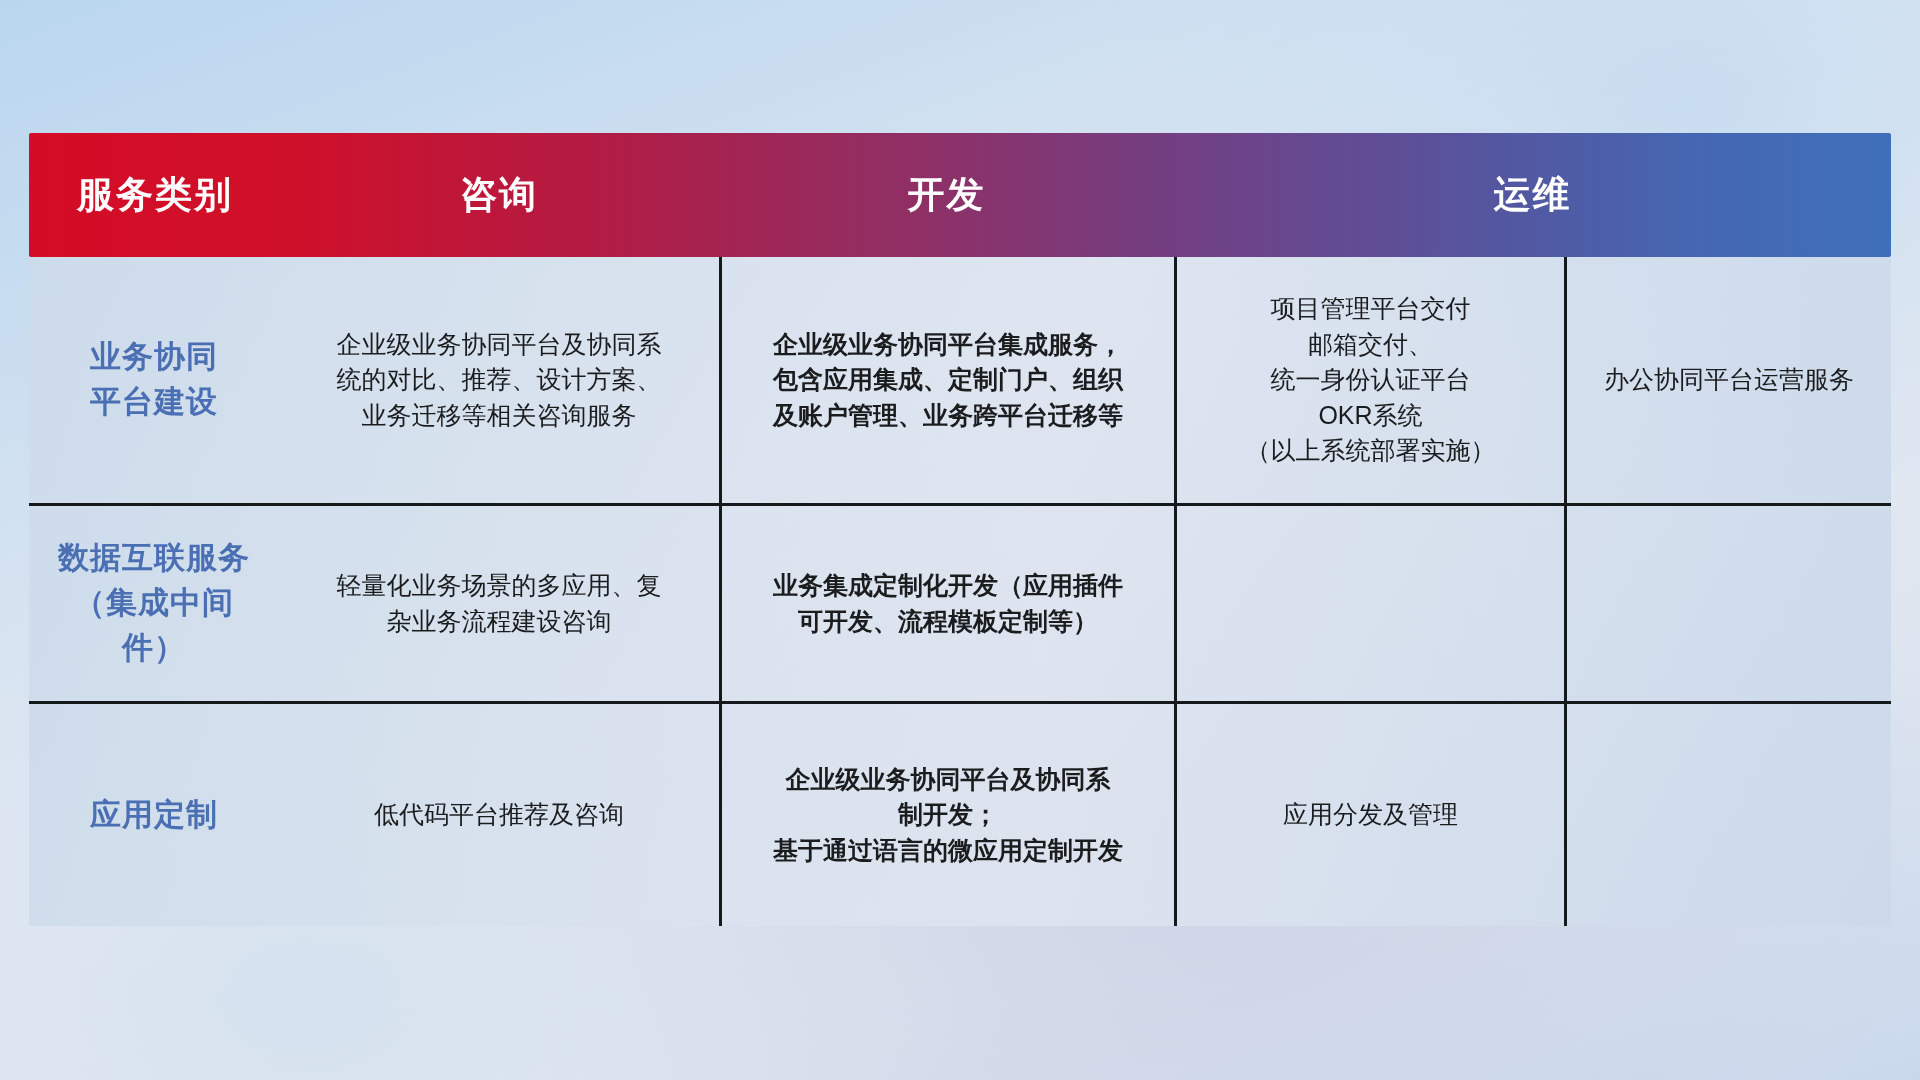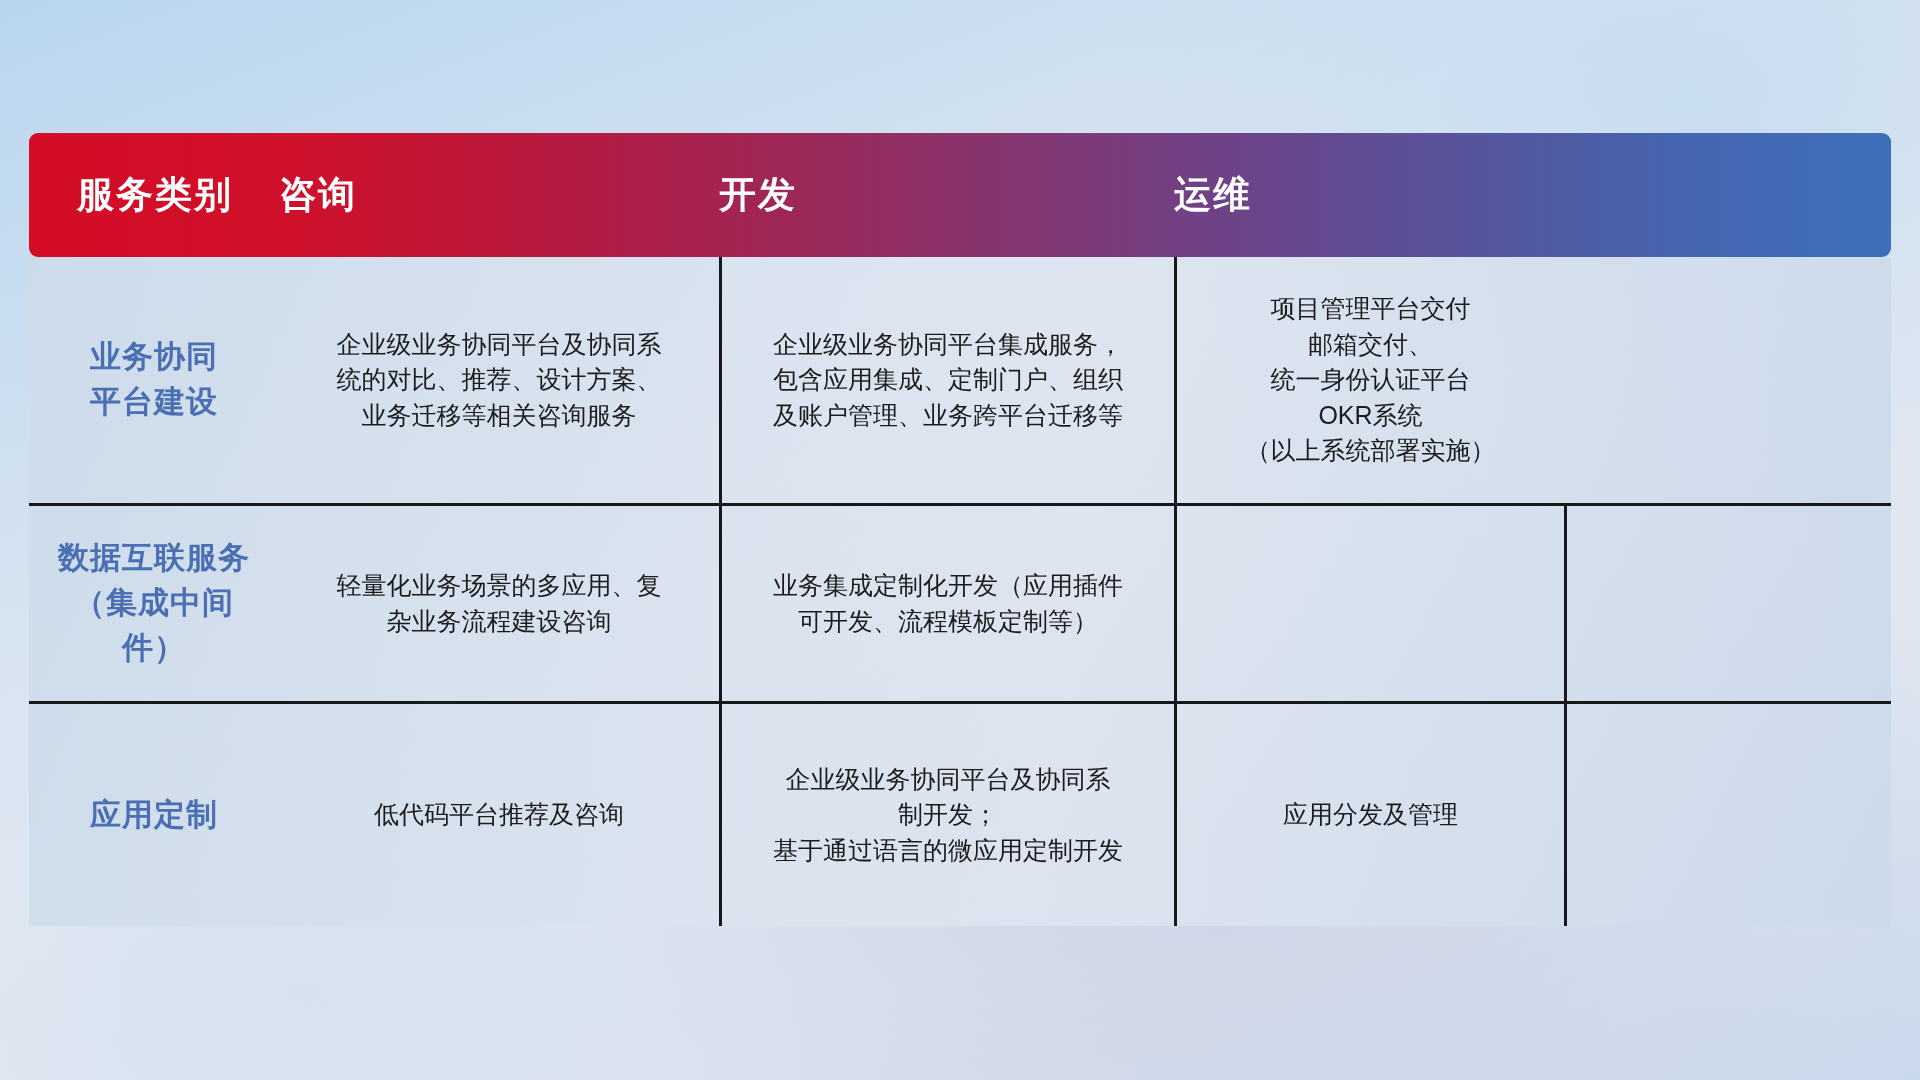--- a/index.html
+++ b/index.html
@@ -31,40 +31,41 @@
     left: 29px;
     top: 133px;
     width: 1862px;
     height: 820px;
   }
 
   
   .table-head {
     position: relative;
     height: 124px;
-    border-radius: 9px;
+    border-radius: 2px;
     background: linear-gradient(90deg,
         #d50c26 0%,
         #cf102a 14%,
         #b31b43 30%,
         #8e3066 48%,
         #6e4287 64%,
         #55559e 78%,
         #4567b2 90%,
         #3f6fba 100%);
     display: flex;
     align-items: center;
     overflow: hidden;
   }
 
   .th {
     color: #ffffff;
     font-size: 37px;
     font-weight: bold;
     letter-spacing: 2px;
+    text-align: center;
     line-height: 1.1;
     white-space: nowrap;
   }
   .th.col-0 { flex: 0 0 250px; text-align: left; padding-left: 48px; }
   .th.col-1 { flex: 0 0 440px; }
   .th.col-2 { flex: 0 0 455px; }
   .th.col-3 { flex: 0 0 390px; }
   .th.col-4 { flex: 1 1 auto; }
 
   
@@ -97,21 +98,21 @@
     justify-content: center;
     padding: 10px 23px;
     text-align: center;
     color: #1b1c1e;
     font-size: 25px;
     line-height: 1.42;
     white-space: pre-line;
   }
   .td.col-0 { flex: 0 0 250px; }
   .td.col-1 { flex: 0 0 440px; }
-  .td.col-2 { flex: 0 0 455px; }
+  .td.col-2 { flex: 0 0 455px; font-weight: bold; }
   .td.col-3 { flex: 0 0 390px; }
   .td.col-4 { flex: 1 1 auto; }
 
   
   .td.col-1 { border-left: 0; }
   .td.col-2 { border-left: 3px solid #16191c; }
   .td.col-3 { border-left: 3px solid #16191c; }
   .td.col-4 { border-left: 3px solid #16191c; }
 
   .rowlabel {
@@ -149,20 +150,21 @@
 统的对比、推荐、设计方案、
 业务迁移等相关咨询服务</div>
         <div class="td col-2">企业级业务协同平台集成服务，
 包含应用集成、定制门户、组织
 及账户管理、业务跨平台迁移等</div>
         <div class="td col-3">项目管理平台交付
 邮箱交付、
 统一身份认证平台
 OKR系统
 （以上系统部署实施）</div>
+        <div class="td col-4">办公协同平台运营服务</div>
       </div>
 
       <div class="trow r1">
         <div class="td col-0">
           <span class="rowlabel">数据互联服务
 （集成中间件）</span>
         </div>
         <div class="td col-1">轻量化业务场景的多应用、复
 杂业务流程建设咨询</div>
         <div class="td col-2">业务集成定制化开发（应用插件

